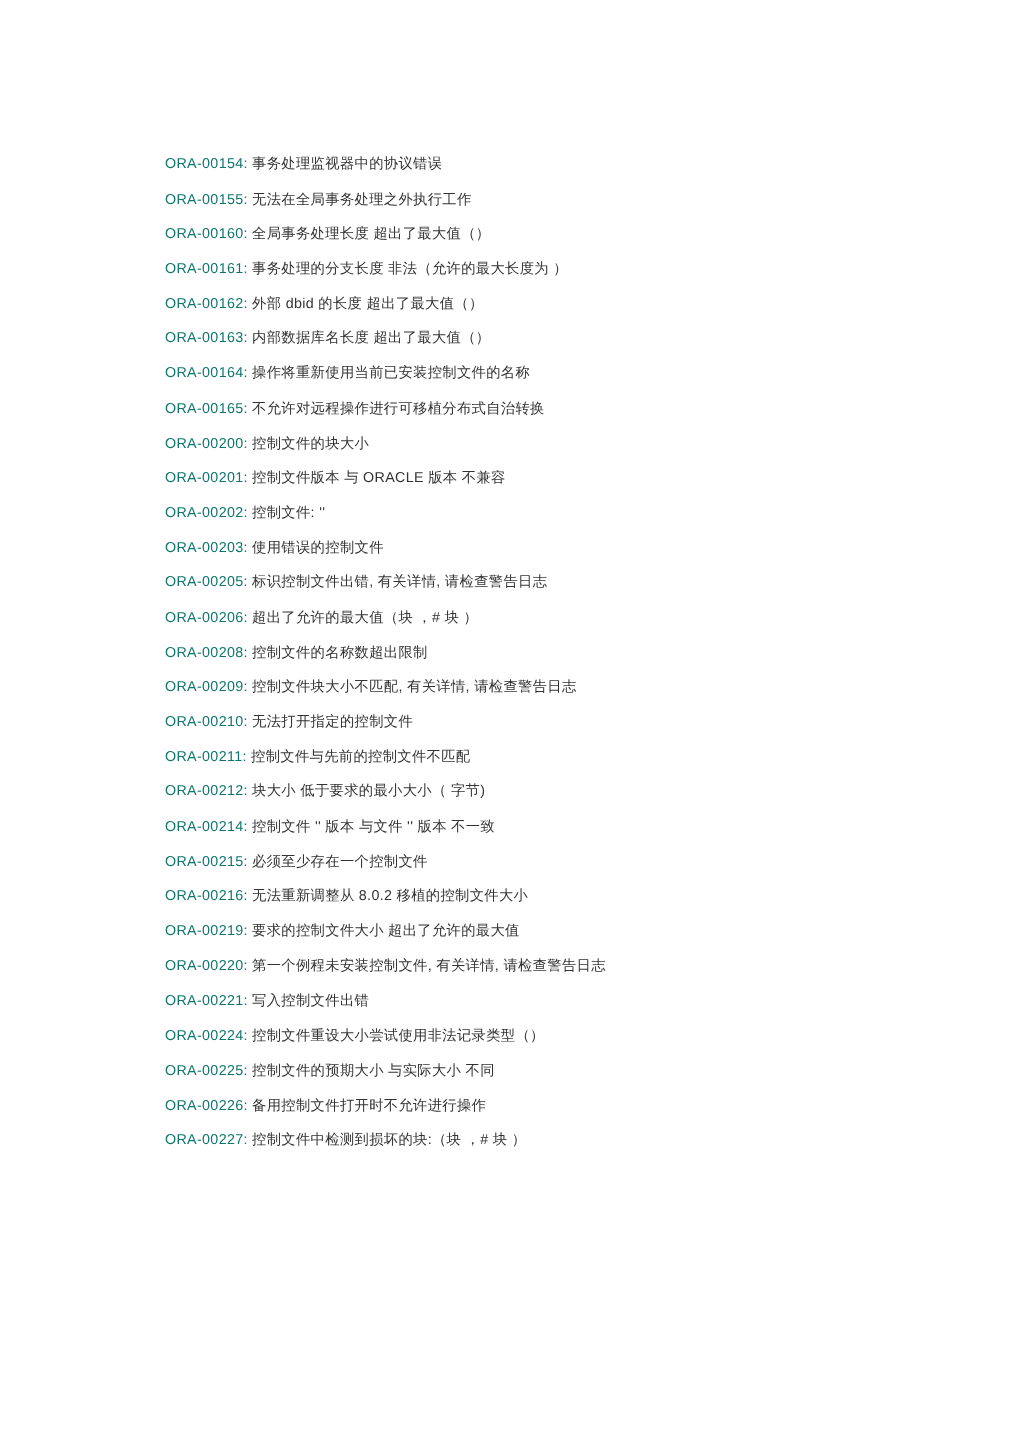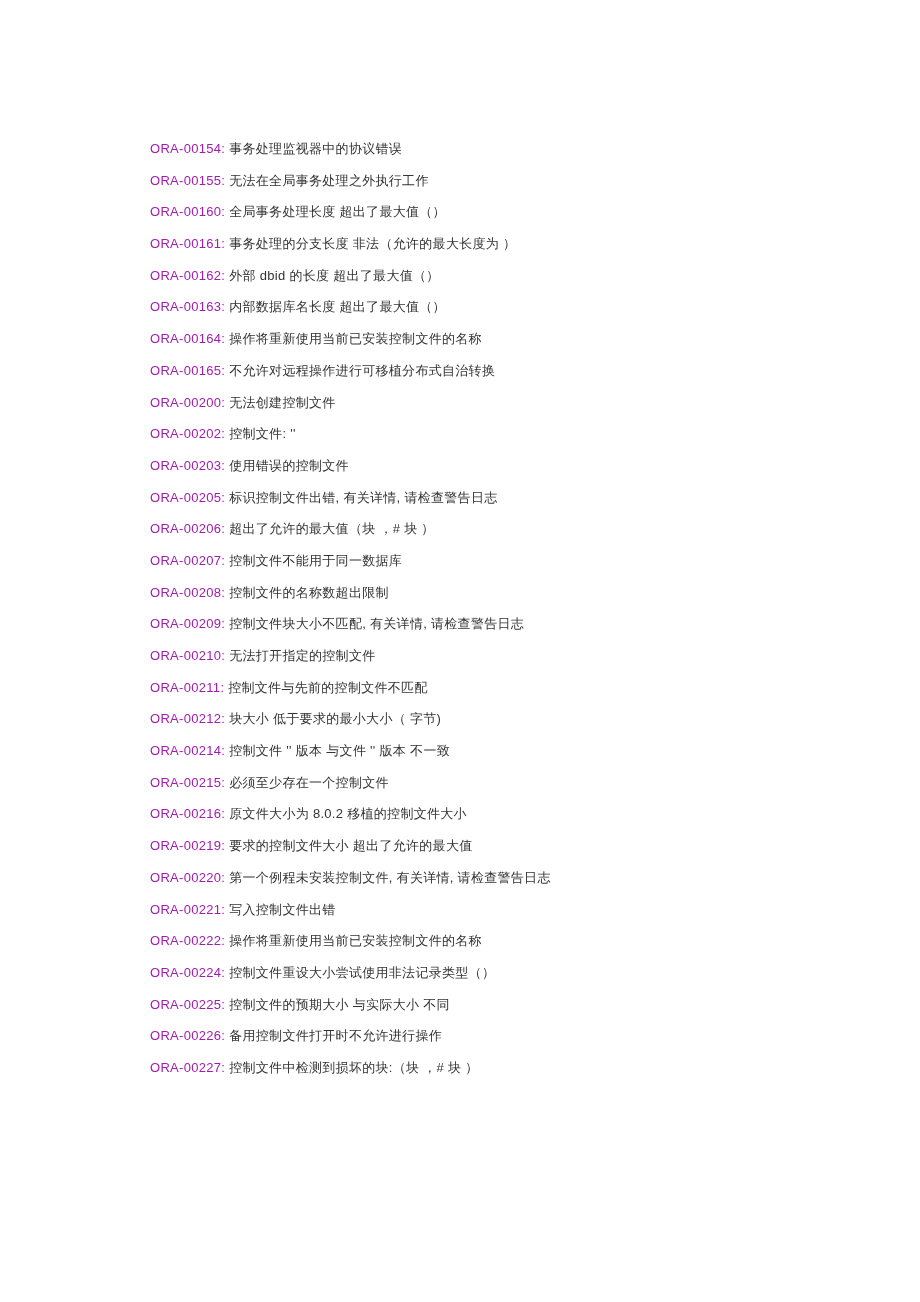--- a/index.html
+++ b/index.html
@@ -13,52 +13,51 @@
       padding: 140px 150px 100px 150px;
     }
     .line {
       font-size: 13px;
       line-height: 1.4;
       color: #333333;
       margin-bottom: 13.5px;
       letter-spacing: 0.3px;
     }
     .code {
-      color: #a21caf;
+      color: #0f766e;
     }
   </style>
 </head>
 <body>
 
 <div class="page">
   <div id="error-list">
       <div class="line"><span class="code">ORA-00154:</span><span> 事务处理监视器中的协议错误</span></div>
       <div class="line"><span class="code">ORA-00155:</span><span> 无法在全局事务处理之外执行工作</span></div>
       <div class="line"><span class="code">ORA-00160:</span><span> 全局事务处理长度   超出了最大值（）</span></div>
       <div class="line"><span class="code">ORA-00161:</span><span> 事务处理的分支长度   非法（允许的最大长度为  ）</span></div>
       <div class="line"><span class="code">ORA-00162:</span><span> 外部 dbid 的长度   超出了最大值（）</span></div>
       <div class="line"><span class="code">ORA-00163:</span><span> 内部数据库名长度   超出了最大值（）</span></div>
       <div class="line"><span class="code">ORA-00164:</span><span> 操作将重新使用当前已安装控制文件的名称</span></div>
       <div class="line"><span class="code">ORA-00165:</span><span> 不允许对远程操作进行可移植分布式自治转换</span></div>
-      <div class="line"><span class="code">ORA-00200:</span><span> 无法创建控制文件</span></div>
+      <div class="line"><span class="code">ORA-00200:</span><span> 控制文件的块大小</span></div>
+      <div class="line"><span class="code">ORA-00201:</span><span> 控制文件版本   与 ORACLE 版本   不兼容</span></div>
       <div class="line"><span class="code">ORA-00202:</span><span> 控制文件: ''</span></div>
       <div class="line"><span class="code">ORA-00203:</span><span> 使用错误的控制文件</span></div>
       <div class="line"><span class="code">ORA-00205:</span><span> 标识控制文件出错, 有关详情, 请检查警告日志</span></div>
       <div class="line"><span class="code">ORA-00206:</span><span> 超出了允许的最大值（块 ，# 块 ）</span></div>
-      <div class="line"><span class="code">ORA-00207:</span><span> 控制文件不能用于同一数据库</span></div>
       <div class="line"><span class="code">ORA-00208:</span><span> 控制文件的名称数超出限制</span></div>
       <div class="line"><span class="code">ORA-00209:</span><span> 控制文件块大小不匹配, 有关详情, 请检查警告日志</span></div>
       <div class="line"><span class="code">ORA-00210:</span><span> 无法打开指定的控制文件</span></div>
       <div class="line"><span class="code">ORA-00211:</span><span> 控制文件与先前的控制文件不匹配</span></div>
       <div class="line"><span class="code">ORA-00212:</span><span> 块大小   低于要求的最小大小（  字节)</span></div>
       <div class="line"><span class="code">ORA-00214:</span><span> 控制文件 '' 版本   与文件  '' 版本   不一致</span></div>
       <div class="line"><span class="code">ORA-00215:</span><span> 必须至少存在一个控制文件</span></div>
-      <div class="line"><span class="code">ORA-00216:</span><span> 原文件大小为 8.0.2 移植的控制文件大小</span></div>
+      <div class="line"><span class="code">ORA-00216:</span><span> 无法重新调整从 8.0.2 移植的控制文件大小</span></div>
       <div class="line"><span class="code">ORA-00219:</span><span> 要求的控制文件大小   超出了允许的最大值</span></div>
       <div class="line"><span class="code">ORA-00220:</span><span> 第一个例程未安装控制文件, 有关详情, 请检查警告日志</span></div>
       <div class="line"><span class="code">ORA-00221:</span><span> 写入控制文件出错</span></div>
-      <div class="line"><span class="code">ORA-00222:</span><span> 操作将重新使用当前已安装控制文件的名称</span></div>
       <div class="line"><span class="code">ORA-00224:</span><span> 控制文件重设大小尝试使用非法记录类型（）</span></div>
       <div class="line"><span class="code">ORA-00225:</span><span> 控制文件的预期大小   与实际大小   不同</span></div>
       <div class="line"><span class="code">ORA-00226:</span><span> 备用控制文件打开时不允许进行操作</span></div>
       <div class="line"><span class="code">ORA-00227:</span><span> 控制文件中检测到损坏的块:（块 ，# 块 ）</span></div>
     </div>
 </div>
 
 </body></html>

